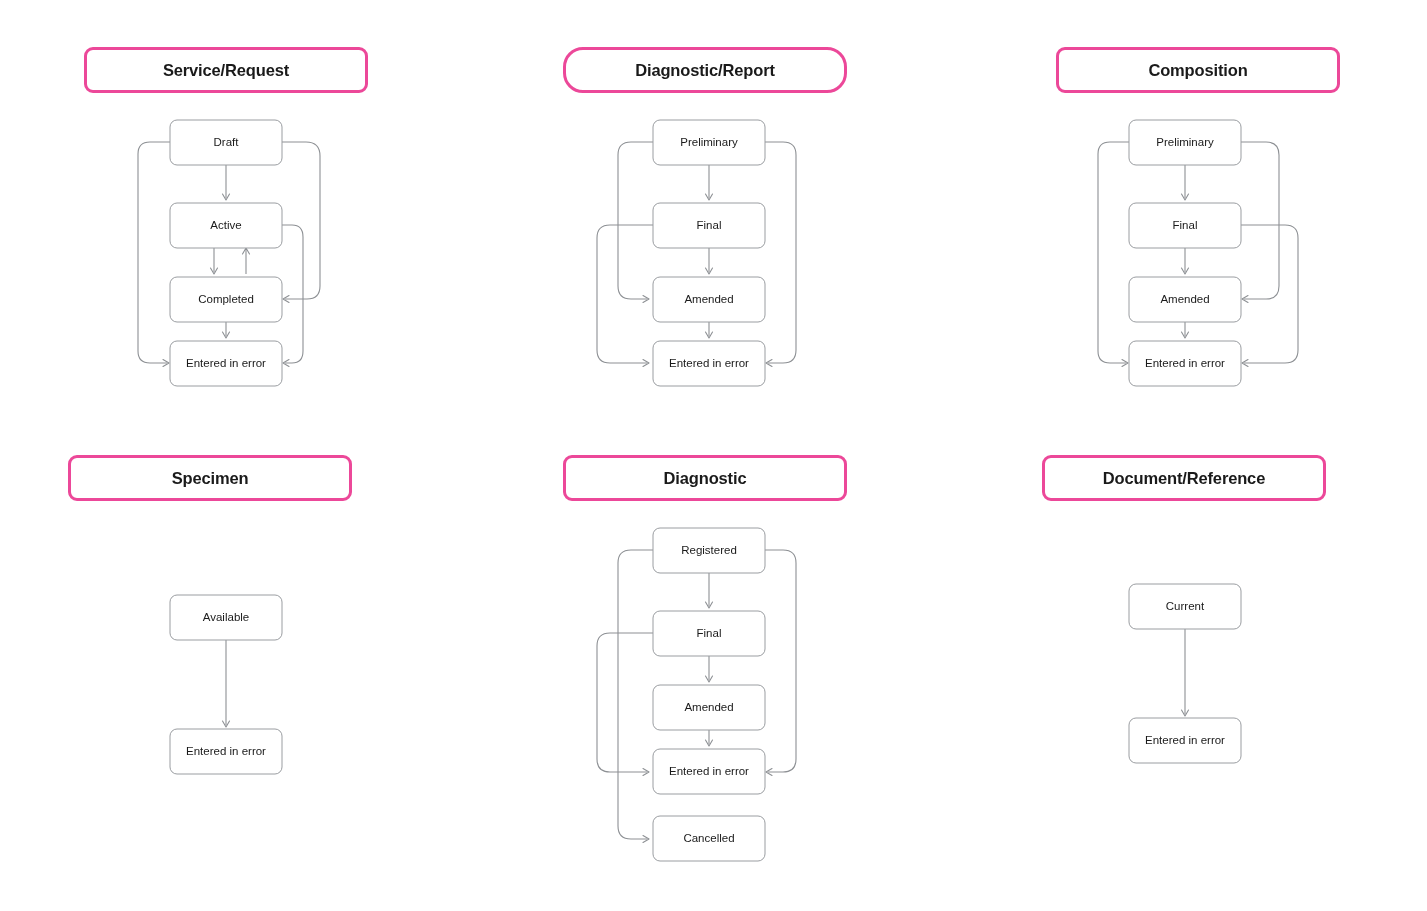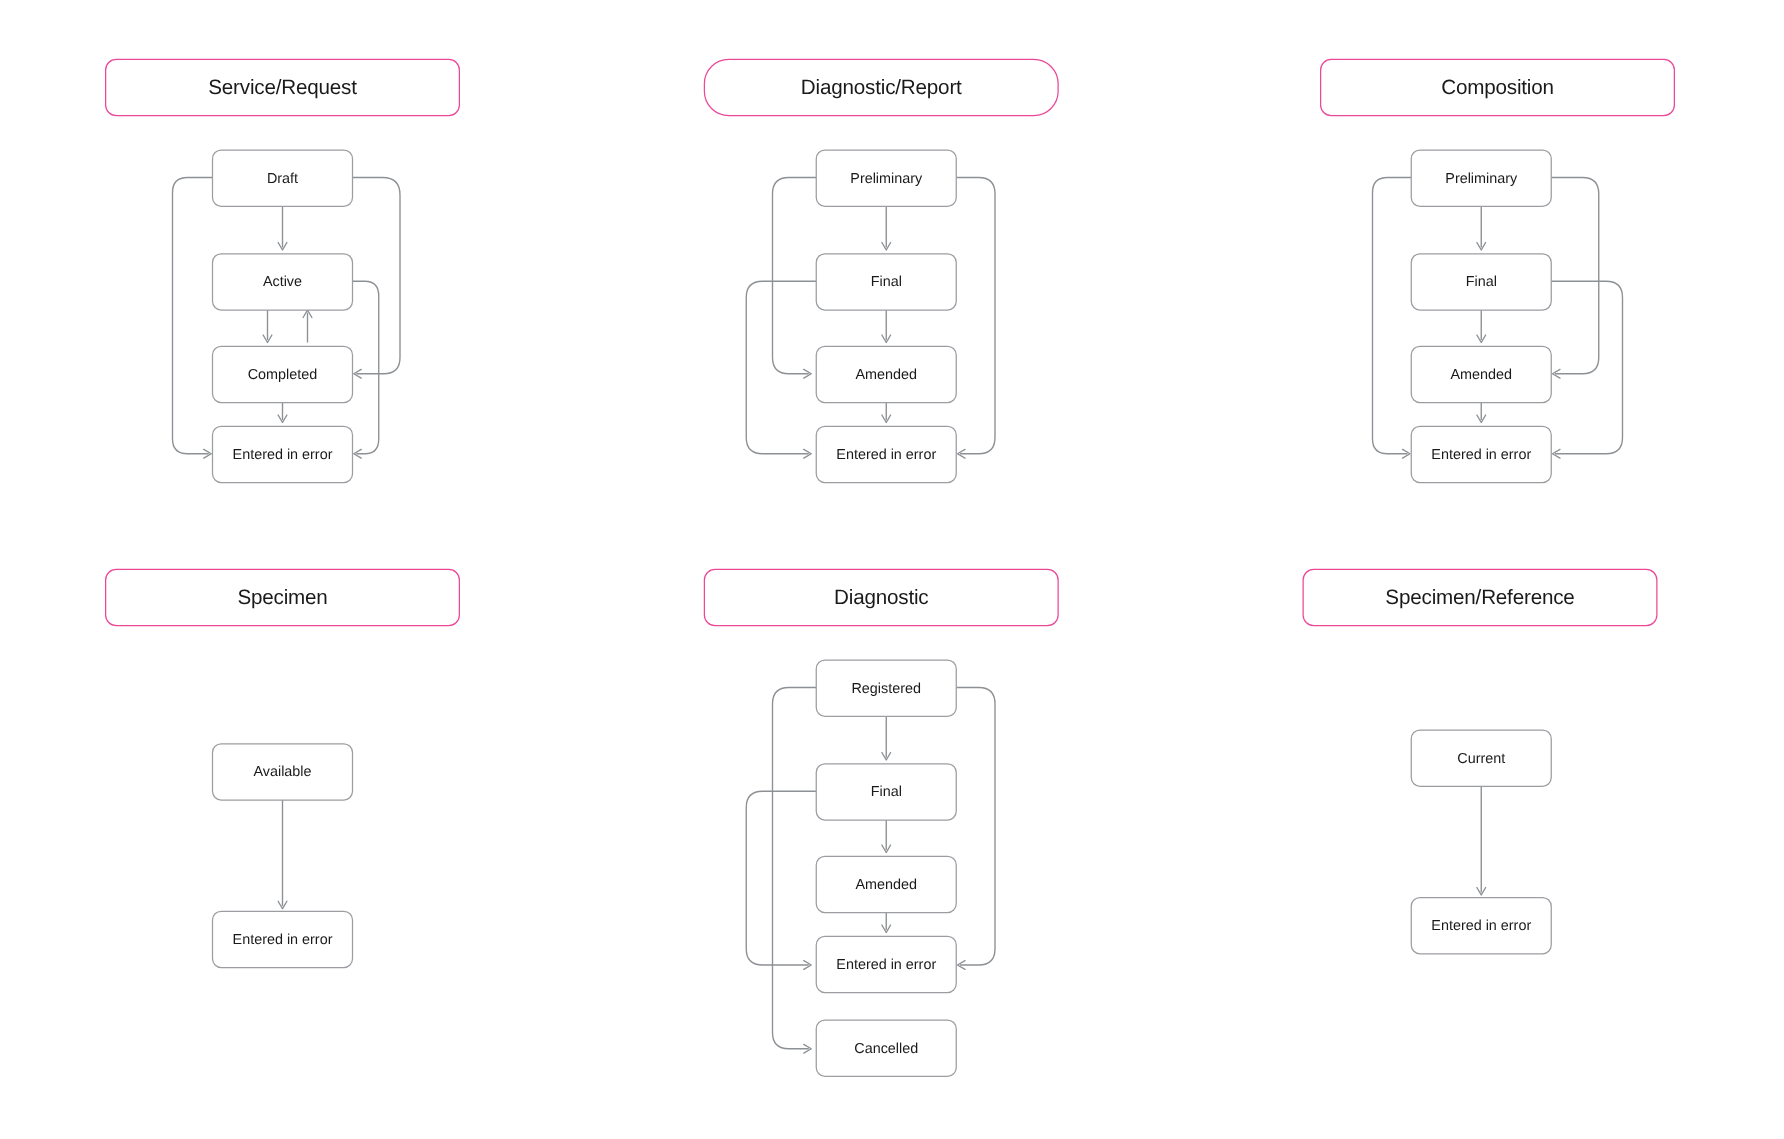--- a/index.html
+++ b/index.html
@@ -21,28 +21,28 @@
   }
   .panel {
     position: absolute;
   }
   
   .panel-title {
     position: absolute;
     box-sizing: border-box;
     width: 284px;
     height: 46px;
-    border: 1px solid #ec4899;
+    border: 3px solid #ec4899;
     border-radius: 9px;
     background: #ffffff;
     display: flex;
     align-items: center;
     justify-content: center;
     font-size: 16.5px;
-    font-weight: normal;
+    font-weight: bold;
     color: #1a1a1a;
     letter-spacing: -0.15px;
   }
   
   .graph {
     position: absolute;
     display: block;
   }
   .node-rect {
     fill: #ffffff;
@@ -197,21 +197,21 @@
         <text class="node-label" x="105" y="192">Amended</text>
       </g>
       <g>
         <rect class="node-rect" x="49" y="233" width="112" height="45" rx="7"></rect>
         <text class="node-label" x="105" y="256">Entered in error</text>
       </g>
     </svg>
   </div>
 
   <div class="panel">
-    <div class="panel-title" style="left:84px; top:455px;">Specimen</div>
+    <div class="panel-title" style="left:68px; top:455px;">Specimen</div>
 
     <svg class="graph" style="left:120px; top:585px;" width="230" height="200" viewBox="0 0 230 200">
 
       <path class="edge" d="M 106 55 L 106 140"></path>
       <path class="arrow-head" d="M 102.5 136 L 106 142 L 109.5 136"></path>
 
       <g>
         <rect class="node-rect" x="50" y="10" width="112" height="45" rx="7"></rect>
         <text class="node-label" x="106" y="33">Available</text>
       </g>
@@ -262,21 +262,21 @@
         <text class="node-label" x="124" y="256">Entered in error</text>
       </g>
       <g>
         <rect class="node-rect" x="68" y="300" width="112" height="45" rx="7"></rect>
         <text class="node-label" x="124" y="323">Cancelled</text>
       </g>
     </svg>
   </div>
 
   <div class="panel">
-    <div class="panel-title" style="left:1042px; top:455px;">Specimen/Reference</div>
+    <div class="panel-title" style="left:1042px; top:455px;">Document/Reference</div>
 
     <svg class="graph" style="left:1080px; top:574px;" width="240" height="200" viewBox="0 0 240 200">
 
       <path class="edge" d="M 105 55 L 105 140"></path>
       <path class="arrow-head" d="M 101.5 136 L 105 142 L 108.5 136"></path>
 
       <g>
         <rect class="node-rect" x="49" y="10" width="112" height="45" rx="7"></rect>
         <text class="node-label" x="105" y="33">Current</text>
       </g>

